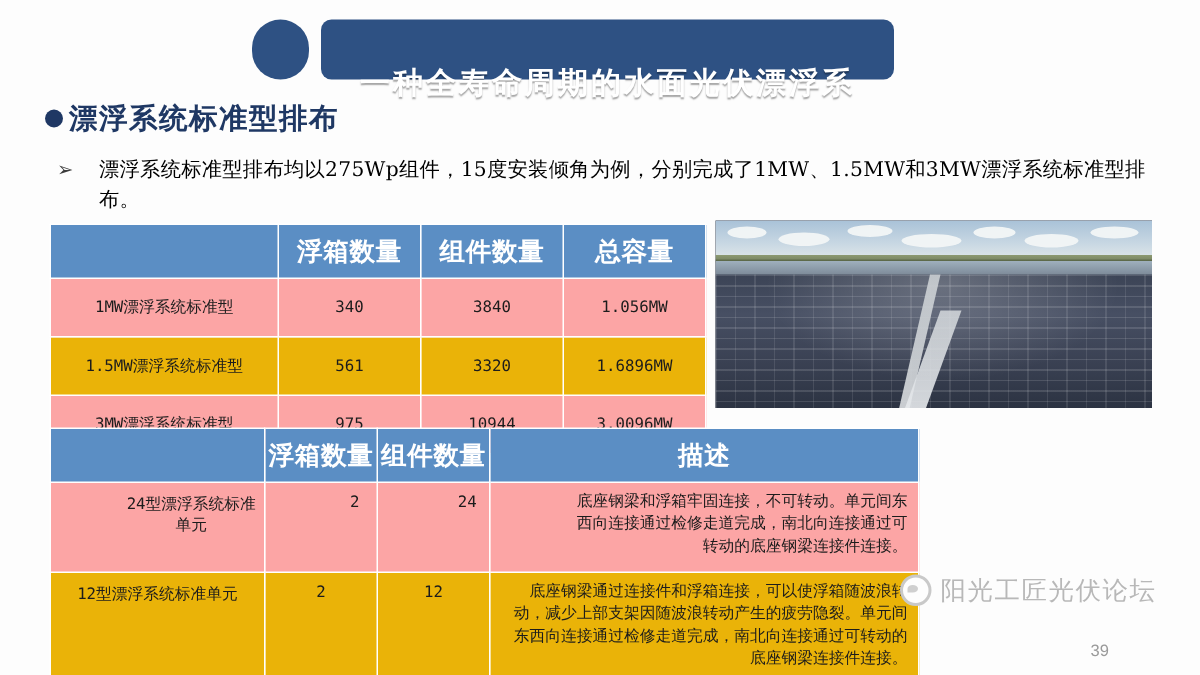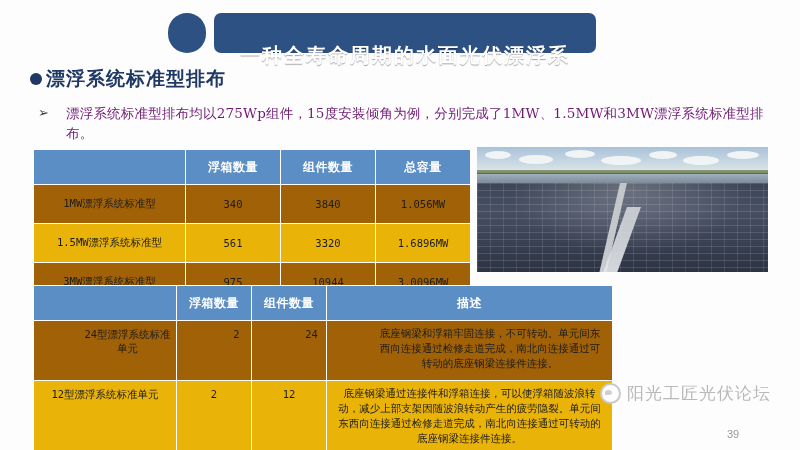--- a/index.html
+++ b/index.html
@@ -92,63 +92,63 @@
     align-items: flex-start;
   }
   .arrow-bullet {
     color: #3c3c3c;
     font-size: 13px;
     line-height: 20px;
     width: 28px;
     flex: none;
   }
   .body-text {
-    color: #701a75;
+    color: #000000;
     font-size: 13.5px;
     line-height: 20px;
     font-family: "DejaVu Serif", "Liberation Serif", serif;
     letter-spacing: 0.2px;
     width: 700px;
   }
 
   
   table {
     border-collapse: collapse;
     table-layout: fixed;
   }
   .tbl {
     position: absolute;
     border-top: 1px solid #ffffff;
   }
   .tbl th {
     background: #5b8ec4;
     color: #ffffff;
-    font-size: 12px;
+    font-size: 17px;
     font-weight: bold;
     font-family: "DejaVu Sans", "Liberation Sans", sans-serif;
     letter-spacing: 0.5px;
     text-align: center;
     padding: 6px 2px;
     border: 1px solid #ffffff;
     vertical-align: middle;
   }
   .tbl th.blank { background: #5b8ec4; }
   .tbl td {
     font-size: 10.5px;
     color: #1c1c1c;
     font-family: "DejaVu Sans Mono", "Liberation Mono", monospace;
     text-align: center;
     padding: 5px 3px;
     border: 1px solid #ffffff;
     vertical-align: middle;
   }
-  .tbl tr.odd td  { background: #a16207; }
+  .tbl tr.odd td  { background: #fca5a5; }
   .tbl tr.even td { background: #eab308; }
   .tbl td.desc {
-    text-align: center;
+    text-align: right;
     font-size: 10.5px;
     line-height: 15px;
     padding: 5px 7px;
     font-family: "DejaVu Sans", "Liberation Sans", sans-serif;
     margin-left: 36px;
   }
   .tbl td.rowlabel {
     font-size: 10.5px;
     letter-spacing: 0px;
   }

